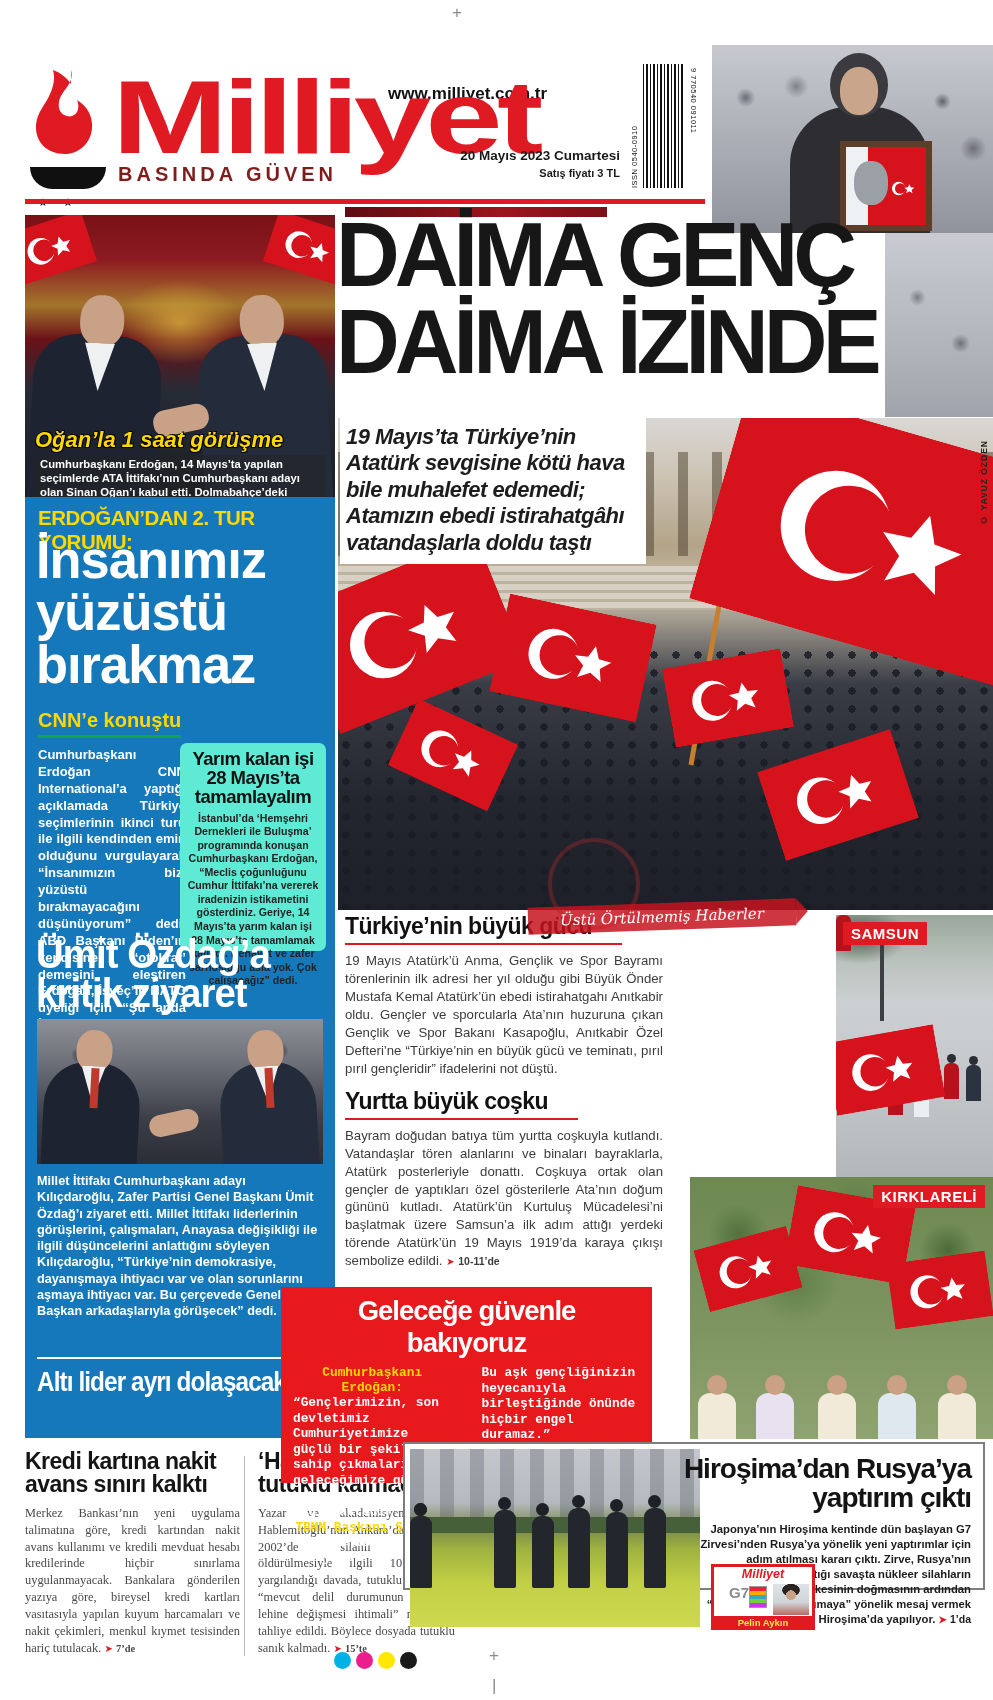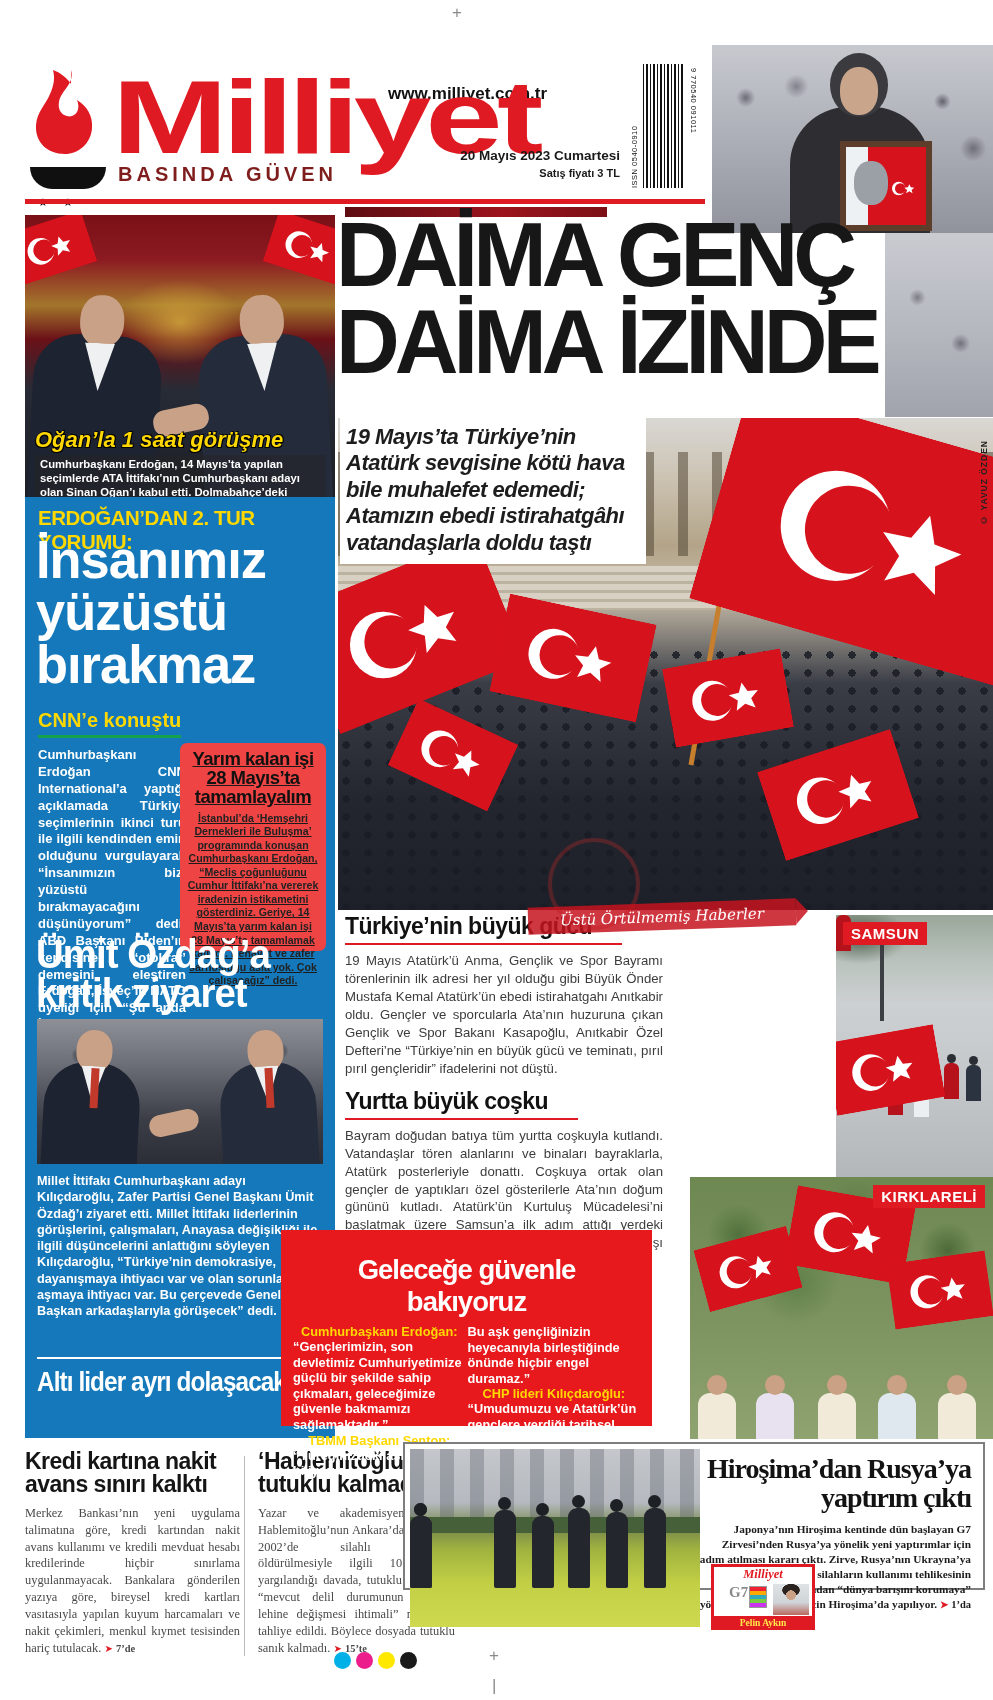--- a/index.html
+++ b/index.html
@@ -169,22 +169,22 @@
   .bluebox { left:25px; top:497px; width:310px; height:941px; background:#1478ba; z-index:4; }
   .kicker { position:absolute; left:13px; top:9px; font-size:20.5px; font-weight:900; color:#ffd800; letter-spacing:-.5px; }
   .bighead { position:absolute; left:11px; top:36px; font-size:54px; line-height:.97; font-weight:900; color:#fff;
              letter-spacing:-1px; transform:scaleX(.97); transform-origin:left top; }
   .subhead { position:absolute; left:13px; top:212px; font-size:20px; font-weight:900; color:#ffd800;
              border-bottom:3px solid #15a24c; padding-bottom:3px; }
   .cnn-body { position:absolute; left:13px; top:250px; width:148px; font-size:13px; font-weight:bold;
               color:#fff; line-height:1.3; text-align:justify; }
   .arr { font-size:10px; } .arr.lime { color:#b9cf35; } .arr.red { color:#e01a22; } .arr.yel { color:#ffd800; }
   .pref { font-size:10.5px; font-weight:900; }
-  .insetbox { position:absolute; right:9px; top:246px; width:146px; height:208px; background:#ef4444;
-              border-radius:7px; padding:7px 7px;text-decoration:underline; }
+  .insetbox { position:absolute; right:9px; top:246px; width:146px; height:208px; background:#5eead4;
+              border-radius:7px; padding:7px 7px; }
   .insetbox h4 { font-size:18.5px; line-height:1.02; font-weight:900; color:#111; text-align:center;
                  letter-spacing:-.5px; margin-bottom:5px; }
   .insetbox p { font-size:10.6px; line-height:1.28; font-weight:bold; color:#222; text-align:center; }
   .umit-head { position:absolute; left:11px; top:438px; font-size:40px; line-height:.98; font-weight:900;
                color:#fff; letter-spacing:-1px; transform:scaleX(.96); transform-origin:left top; }
   .kil-wrap { position:absolute; left:12px; top:522px; }
   .cap2 { position:absolute; left:12px; top:676px; width:286px; color:#fff; font-size:12.7px;
           font-weight:bold; line-height:1.28; }
   .wrule { position:absolute; left:12px; top:860px; width:286px; height:2px; background:#fff; }
   .strip { position:absolute; left:12px; top:870px; width:292px; display:flex; align-items:flex-start; }
@@ -193,36 +193,36 @@
   .strip .refcol .v { writing-mode:vertical-rl; transform:rotate(180deg); font-size:8px; color:#fff; font-weight:bold; }
   .strip .refcol .a { color:#ffd800; font-size:10px; line-height:1; }
 
   
   .cart { left:345px; top:913px; width:318px; }
   .cart h3 { font-size:23px; font-weight:900; color:#111; letter-spacing:-.5px; display:inline-block;
              border-bottom:2.5px solid #e01a22; padding:0 30px 3px 0; margin-bottom:7px; }
   .cart p { font-size:13.2px; line-height:1.36; color:#3c3c3c; text-align:justify; margin-bottom:10px; }
 
   
-  .redbox { left:281px; top:1230px; width:371px; height:196px; background:#e8191d; z-index:9; padding:24px 12px; }
+  .redbox { left:281px; top:1287px; width:371px; height:196px; background:#e8191d; z-index:9; padding:8px 12px; }
   .redbox h2 { color:#fff; font-size:28px; font-weight:900; letter-spacing:-1px; text-align:center; margin-bottom:6px;
                transform:scaleX(.98); transform-origin:center top; }
-  .redcols { display:flex; gap:2px; }
+  .redcols { display:flex; gap:30px;font-family:Liberation Mono, monospace; }
   .redcols .col { width:50%; }
   .speaker { color:#ffd800; font-size:12.8px; font-weight:900; text-align:center; }
   .quote { color:#fff; font-size:12.8px; font-weight:bold; line-height:1.22; }
   .redbox .pref { color:#fff; }
 
   
   .bart h2 { font-size:23px; line-height:1.02; font-weight:900; color:#151515; letter-spacing:-.5px; margin-bottom:8px; }
   .bart p { font-size:12.4px; line-height:1.36; color:#4a4a4a; text-align:justify;font-family:Liberation Serif, serif; }
   .bart1 { left:25px; top:1450px; width:215px; }
   .bart2 { left:258px; top:1450px; width:197px; }
   .vdiv { left:244px; top:1456px; width:1px; height:200px; background:#bbb; }
-  .hirobox { left:403px; top:1442px; width:582px; height:148px; background:#fff; border:2px solid #7e7e7e; z-index:10;font-family:Liberation Serif, serif; }
+  .hirobox { left:403px; top:1442px; width:582px; height:148px; background:#fff; border:2px solid #7e7e7e; z-index:10; }
   .hiro-head { position:absolute; right:12px; top:10px; width:310px; text-align:right; font-size:28px;
                line-height:1.04; font-weight:900; color:#131313; letter-spacing:-1px; }
   .hiro-body { position:absolute; right:12px; top:78px; width:272px; text-align:right; font-size:11.3px;
                font-weight:bold; color:#1c1c1c; line-height:1.33; }
   .badge { position:absolute; left:306px; top:120px; width:104px; height:66px; background:#fff;
            border:3px solid #e01a22; }
   .badge .brand { text-align:center; color:#e01a22; font-weight:900; font-size:12.5px; font-style:italic; }
   .badge .row { position:absolute; left:3px; right:3px; top:17px; height:31px; display:flex; justify-content:flex-end; }
   .g7logo { width:44px; position:relative; font-weight:bold; color:#8a8a8a; font-size:15px; }
   .g7logo .mini { position:absolute; left:20px; top:2px; width:18px; height:22px;

